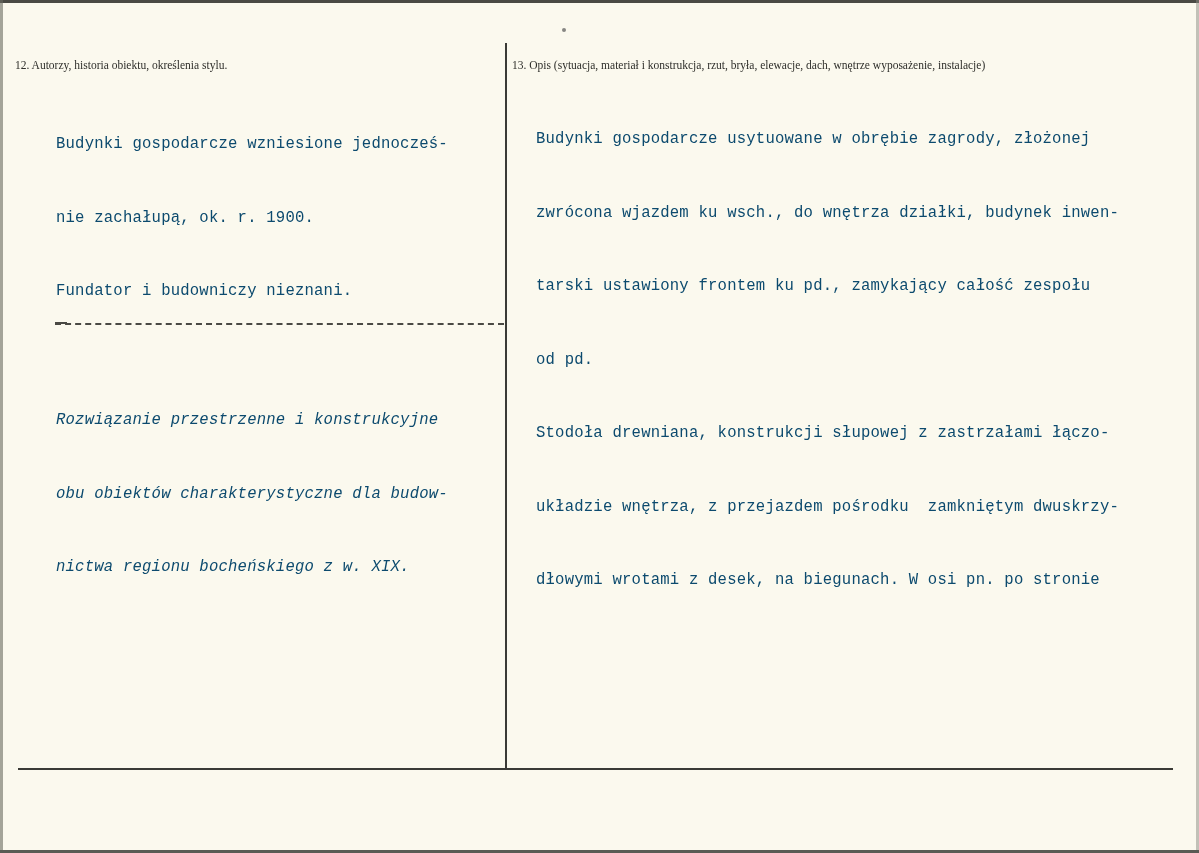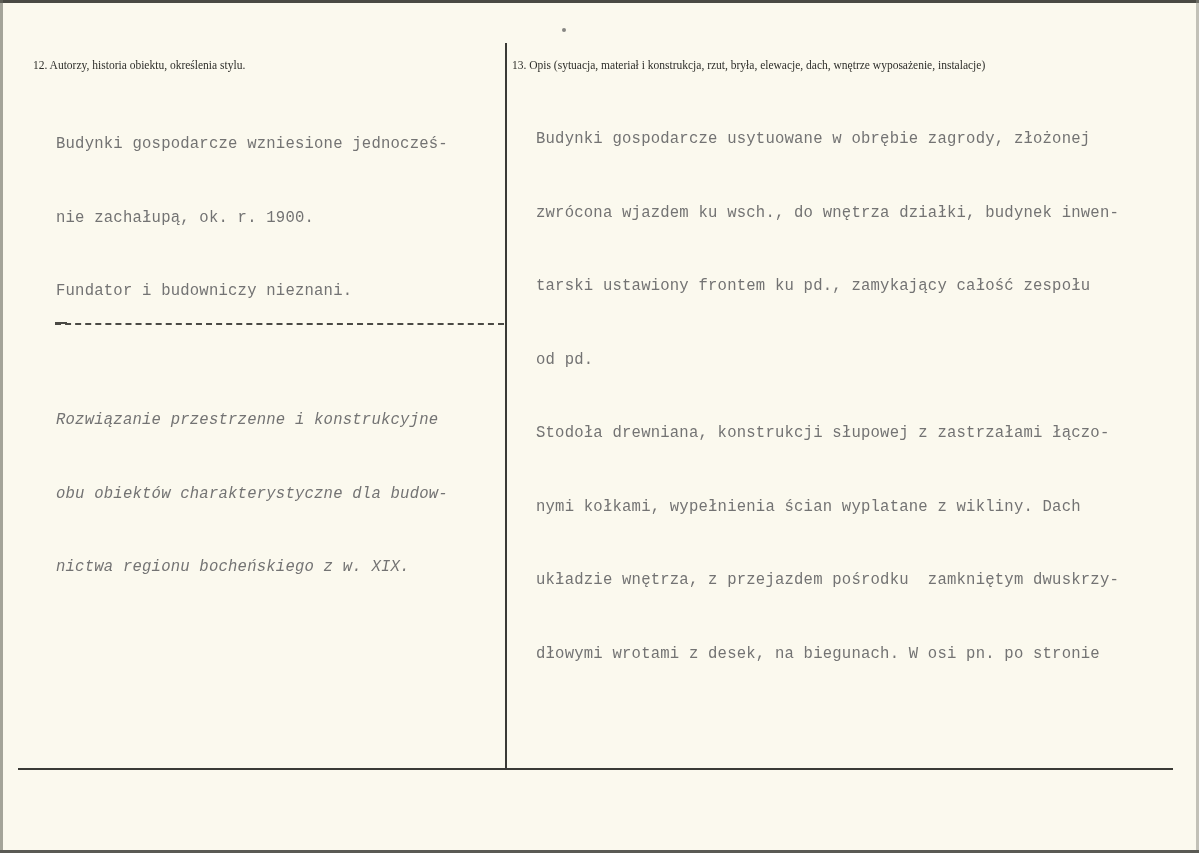--- a/index.html
+++ b/index.html
@@ -73,28 +73,28 @@
       height: 2px;
       background: #4a4a44;
     }
     .label {
       position: absolute;
       font-family: "Liberation Serif", "DejaVu Serif", serif;
       font-size: 11.5px;
       color: #2e2e2a;
       white-space: nowrap;
     }
-    #label-12 { left: 33px; top: 59px; }
+    #label-12 { left: 15px; top: 59px; }
     #label-13 { left: 512px; top: 59px; }
 
     .typed {
       position: absolute;
       font-size: 15.6px;
       line-height: 24.5px;
-      color: #737373;
+      color: #0c4a6e;
       white-space: pre;
       letter-spacing: 0.2px;
     }
     #block-authors { left: 56px; top: 83px; }
     #block-solution { left: 56px; top: 359px; font-style: italic; }
     #block-description { left: 536px; top: 78px; }
 
     .typed .line { display: block; height: 24.5px; }
     .faint-mark {
       position: absolute;
@@ -135,21 +135,20 @@
 </div>
 
 <div id="label-13" class="label">13. Opis (sytuacja, materiał i konstrukcja, rzut, bryła, elewacje, dach, wnętrze wyposażenie, instalacje)</div>
 
 <div id="block-description" class="typed">
   <span class="line">Budynki gospodarcze usytuowane w obrębie zagrody, złożonej</span>
   <span class="line">zwrócona wjazdem ku wsch., do wnętrza działki, budynek inwen-</span>
   <span class="line">tarski ustawiony frontem ku pd., zamykający całość zespołu</span>
   <span class="line">od pd.</span>
   <span class="line">Stodoła drewniana, konstrukcji słupowej z zastrzałami łączo-</span>
-  <span class="line">nymi kołkami, wypełnienia ścian wyplatane z wikliny. Dach</span>
   <span class="line">układzie wnętrza, z przejazdem pośrodku  zamkniętym dwuskrzy-</span>
   <span class="line">dłowymi wrotami z desek, na biegunach. W osi pn. po stronie</span>
   
   
   
   
   
   
   
   

